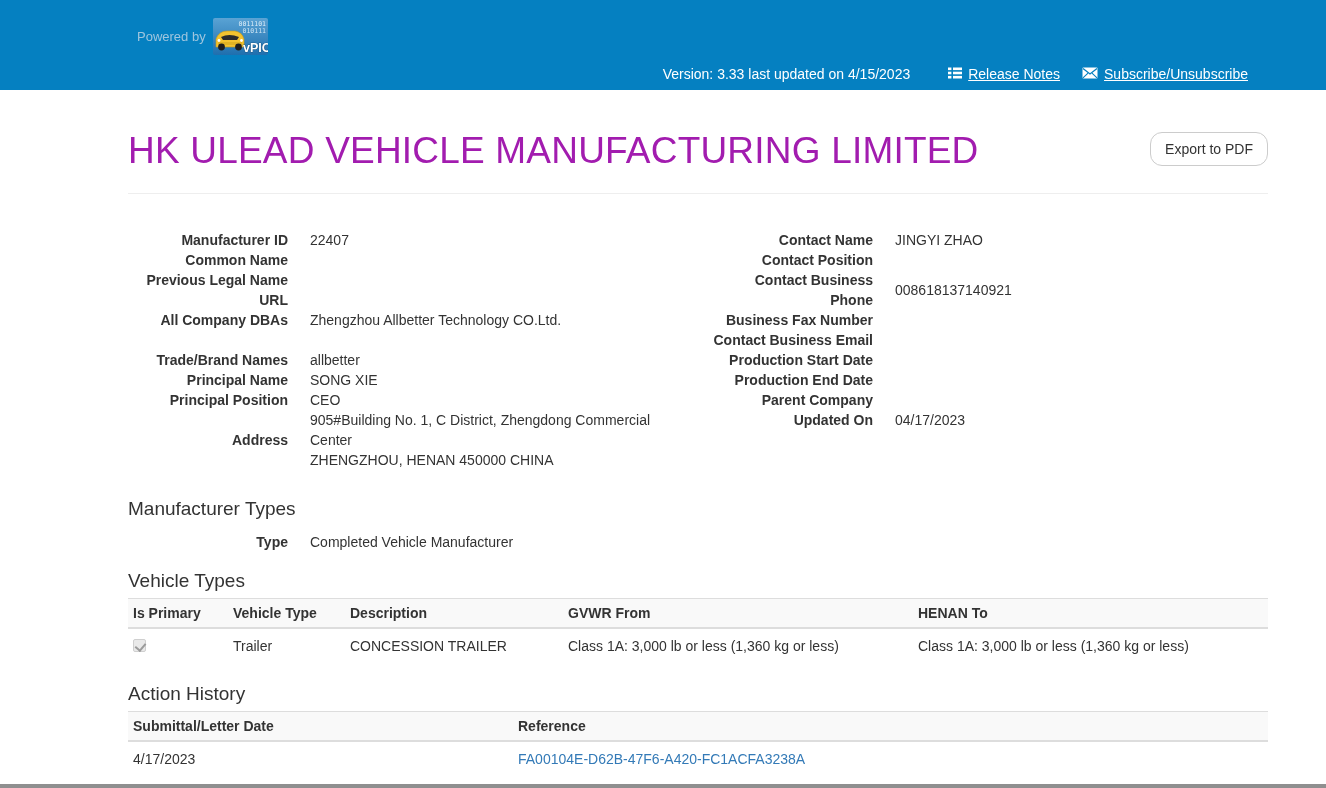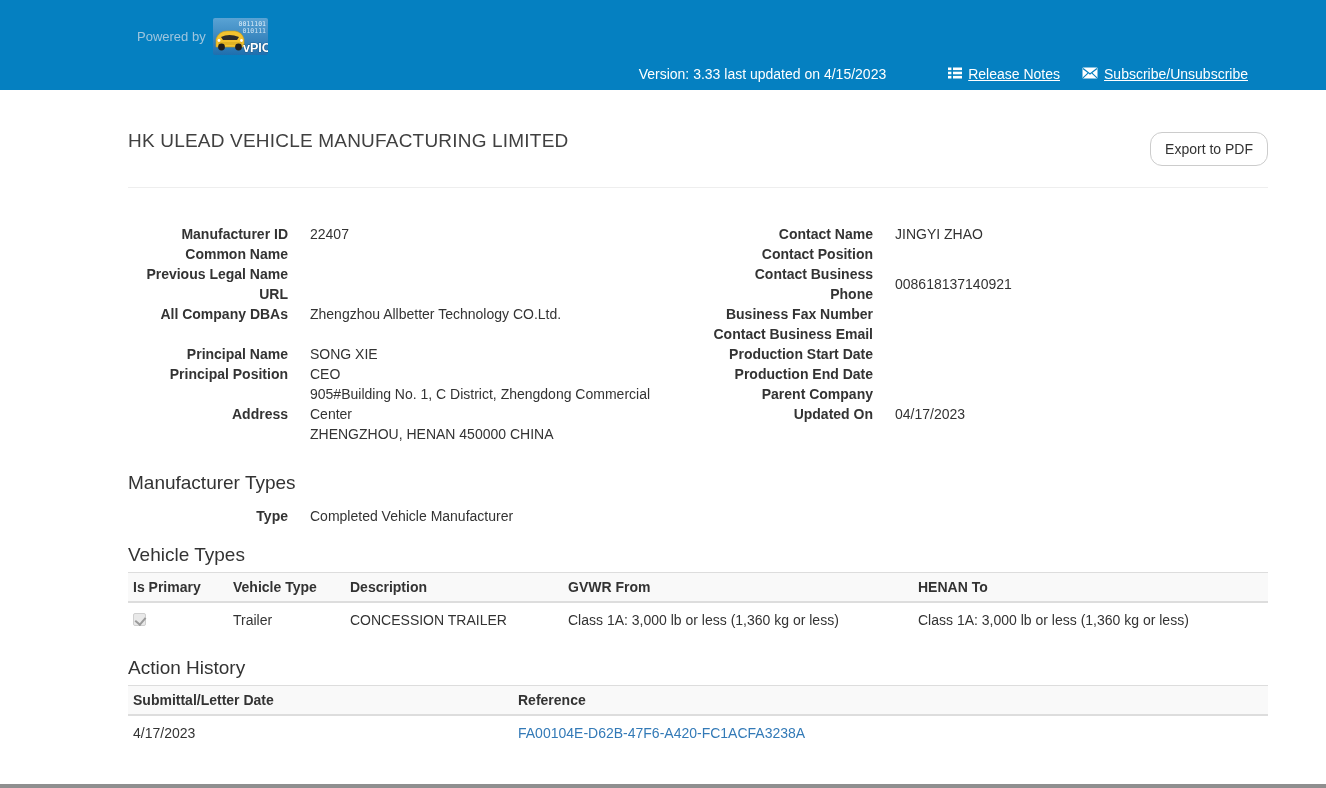--- a/index.html
+++ b/index.html
@@ -45,21 +45,21 @@
   .version-row {
     position: absolute;
     right: 78px;
     top: 66px;
     display: flex;
     align-items: center;
     color: #ffffff;
     font-size: 14px;
     white-space: nowrap;
   }
-  .version-text { margin-right: 40px; }
+  .version-text { margin-right: 16px; }
   .hdr-link {
     color: #ffffff;
     text-decoration: underline;
     display: inline-flex;
     align-items: center;
     margin-left: 22px;
     cursor: pointer;
   }
   .hdr-link .ic { margin-right: 6px; display: inline-block; }
 
@@ -68,23 +68,23 @@
     margin-left: 128px;
     width: 1140px;
   }
   .title-row {
     margin-top: 40px;
     display: flex;
     justify-content: space-between;
     align-items: flex-start;
   }
   h1.page-title {
-    font-size: 19px;
+    font-size: 37px;
     font-weight: 400;
-    color: #404040;
+    color: #a21caf;
     letter-spacing: 0.2px;
   }
   .export-btn {
     margin-top: 2px;
     font-family: "Liberation Sans", sans-serif;
     font-size: 14px;
     color: #333;
     background: #fff;
     border: 1px solid #ccc;
     border-radius: 12px;
@@ -273,20 +273,24 @@
       <div class="field-row">
         <span class="field-label">URL</span>
         <span class="field-value"></span>
       </div>
       <div class="field-row">
         <span class="field-label">All Company DBAs</span>
         <span class="field-value">Zhengzhou Allbetter Technology CO.Ltd.</span>
       </div>
       <div class="col-spacer"></div>
       <div class="field-row">
+        <span class="field-label">Trade/Brand Names</span>
+        <span class="field-value">allbetter</span>
+      </div>
+      <div class="field-row">
         <span class="field-label">Principal Name</span>
         <span class="field-value">SONG XIE</span>
       </div>
       <div class="field-row">
         <span class="field-label">Principal Position</span>
         <span class="field-value">CEO</span>
       </div>
       <div class="field-row">
         <span class="field-label">Address</span>
         <span class="field-value">

